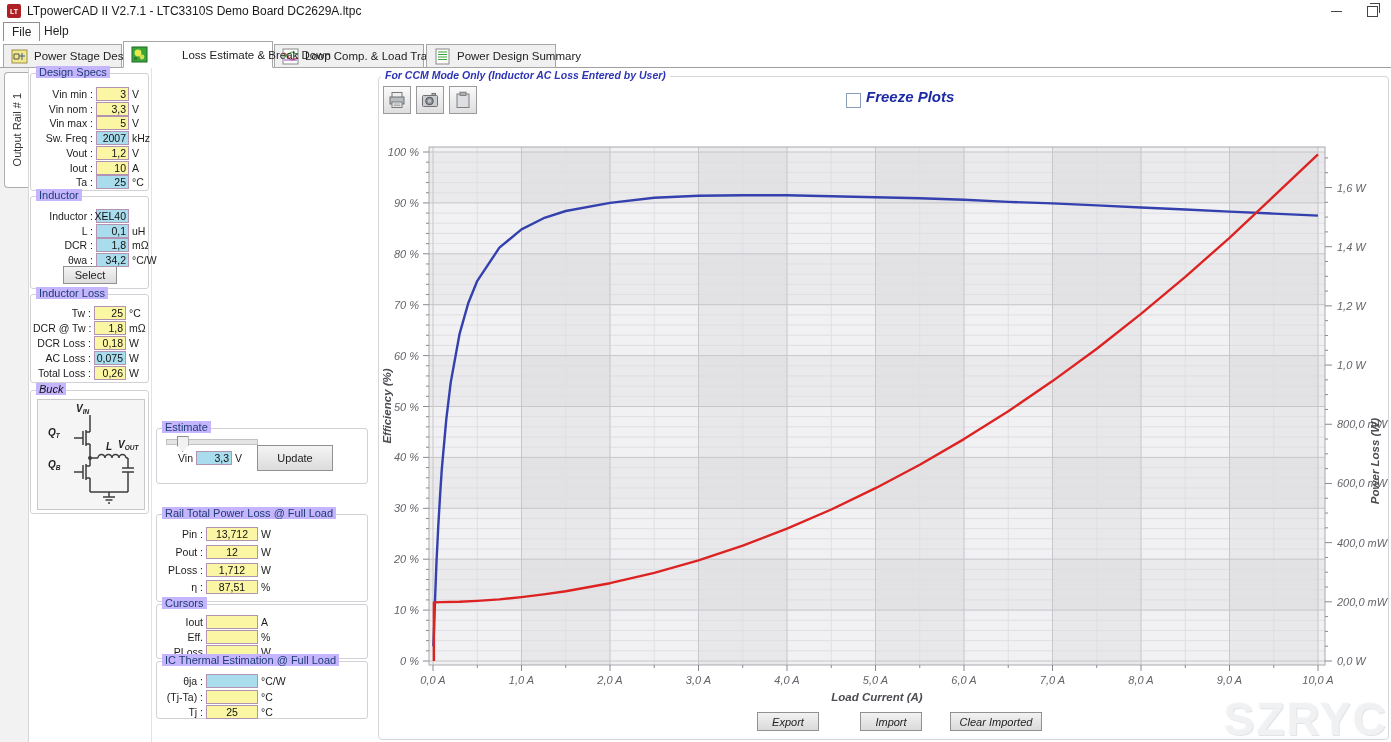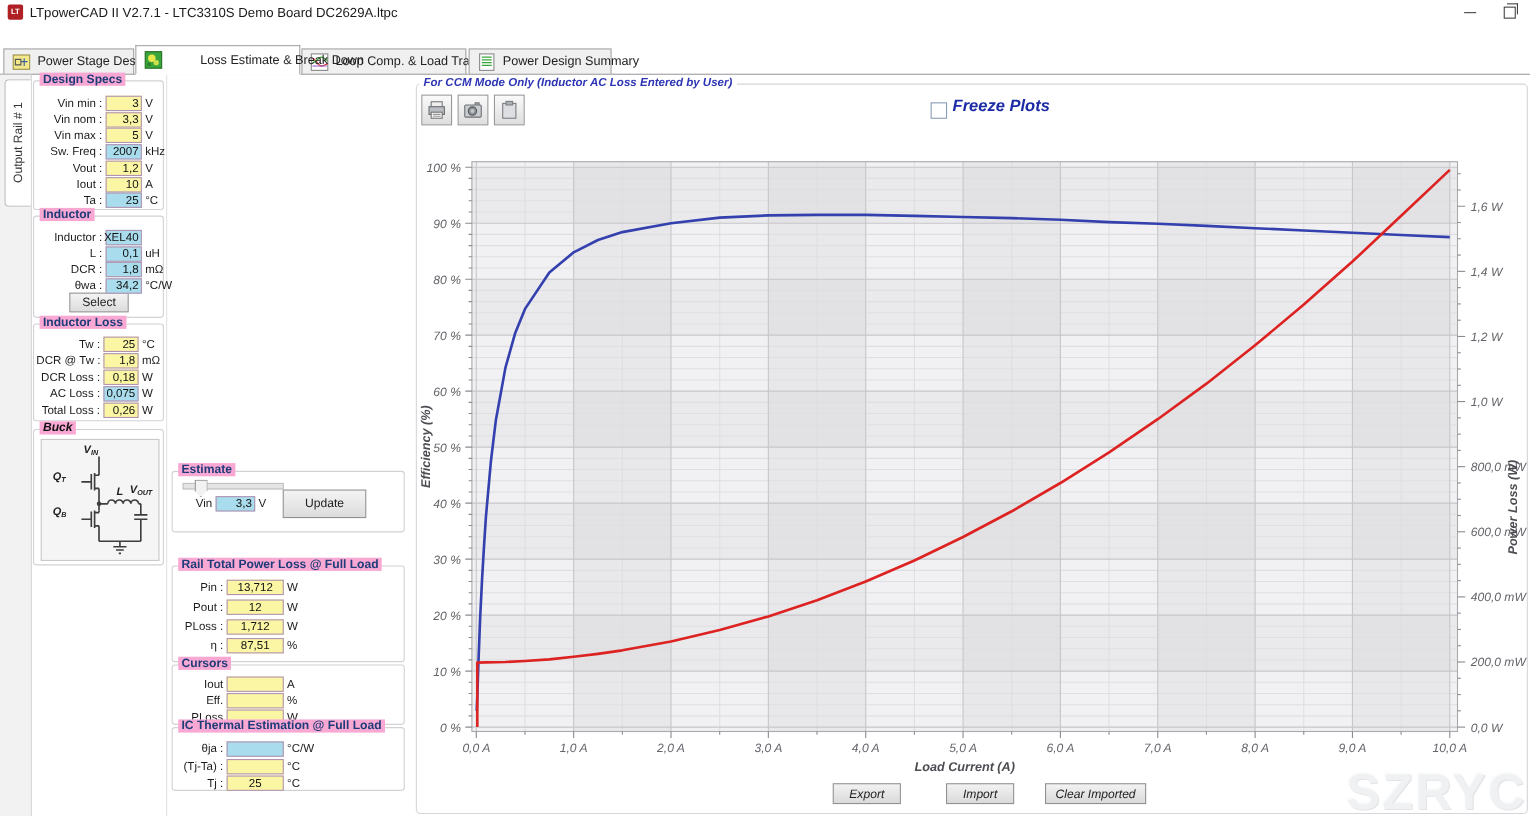--- a/index.html
+++ b/index.html
@@ -28,21 +28,21 @@
   .tab.active{background:#ffffff;height:27px;top:0;border-bottom:1px solid #ffffff;z-index:3;gap:28px;}
   .tab .ticon{width:17px;height:17px;margin-right:6px;flex:none;}
   
   #left-strip{position:absolute;left:0;top:68px;width:28px;height:674px;background:#f2f2f2;border-right:1px solid #d8d8d8;}
   #rail-tab{position:absolute;left:4px;top:72px;width:23px;height:114px;background:#ffffff;border:1px solid #aeaeae;
             border-right:none;border-radius:4px 0 0 4px;display:flex;align-items:center;justify-content:center;}
   #rail-tab span{writing-mode:vertical-rl;transform:rotate(180deg);font-size:11px;color:#333;white-space:nowrap;}
   .vline{position:absolute;top:68px;height:674px;width:1px;background:#e3e3e6;}
   
   .grp{position:absolute;background:#fff;border:1px solid #d2d2d6;border-radius:3px;box-sizing:border-box;}
-  .gtitle{position:absolute;top:-8px;left:5px;background:#f9a8d4;padding:0 3px;font-size:11px;font-weight:bold;
+  .gtitle{position:absolute;top:-8px;left:5px;background:#c4b5fd;padding:0 3px;font-size:11px;font-weight:normal;
           color:#1e3c78;white-space:nowrap;z-index:2;}
   .grp.blacktitle .gtitle{color:#111;font-style:italic;}
   .srow{position:absolute;left:2px;right:2px;display:flex;align-items:center;}
   .slabel{width:var(--lw);text-align:right;font-size:10.5px;color:#1c1c1c;flex:none;white-space:nowrap;}
   .sfield{width:var(--fw);height:14px;border:1px solid #b294b2;margin-left:3px;font-size:10.5px;color:#111;
           display:flex;align-items:center;justify-content:flex-end;padding:0 2px;box-sizing:border-box;background:#fff;flex:none;}
   .grp.centered .sfield{justify-content:center;}
   .sfield.yellow{background:#fbf6a4;}
   .sfield.blue{background:#a9dcec;}
   .sunit{margin-left:3px;font-size:10.5px;color:#1c1c1c;white-space:nowrap;}
@@ -84,20 +84,24 @@
     <div id="app-logo">LT</div>
     <div id="win-title">LTpowerCAD II V2.7.1 - LTC3310S Demo Board DC2629A.ltpc</div>
     <div class="winbtn" id="btn-min">
         <div class="bar"></div>
       </div>
     <div class="winbtn" id="btn-restore">
         <div class="restore-box"></div>
       </div>
   </div>
 
+  <div id="menubar">
+    <div class="menu-item" id="menu-file">File</div>
+    <div class="menu-item" id="menu-help">Help</div>
+  </div>
 
   <div id="tabbar">
     <div class="underline"></div>
     <div class="tab" style="left:3px;width:119px">
       <svg class="ticon" viewBox="0 0 17 17">
         <rect x="1" y="2" width="15" height="13" fill="#f3e98c" stroke="#9a8f4a"></rect>
         <path d="M3 6h5v5h-5z" fill="none" stroke="#555"></path>
           <path d="M8 8h6M11 5v7" stroke="#3a5ba0" fill="none"></path>
       </svg>
       <span>Power Stage Design</span>

